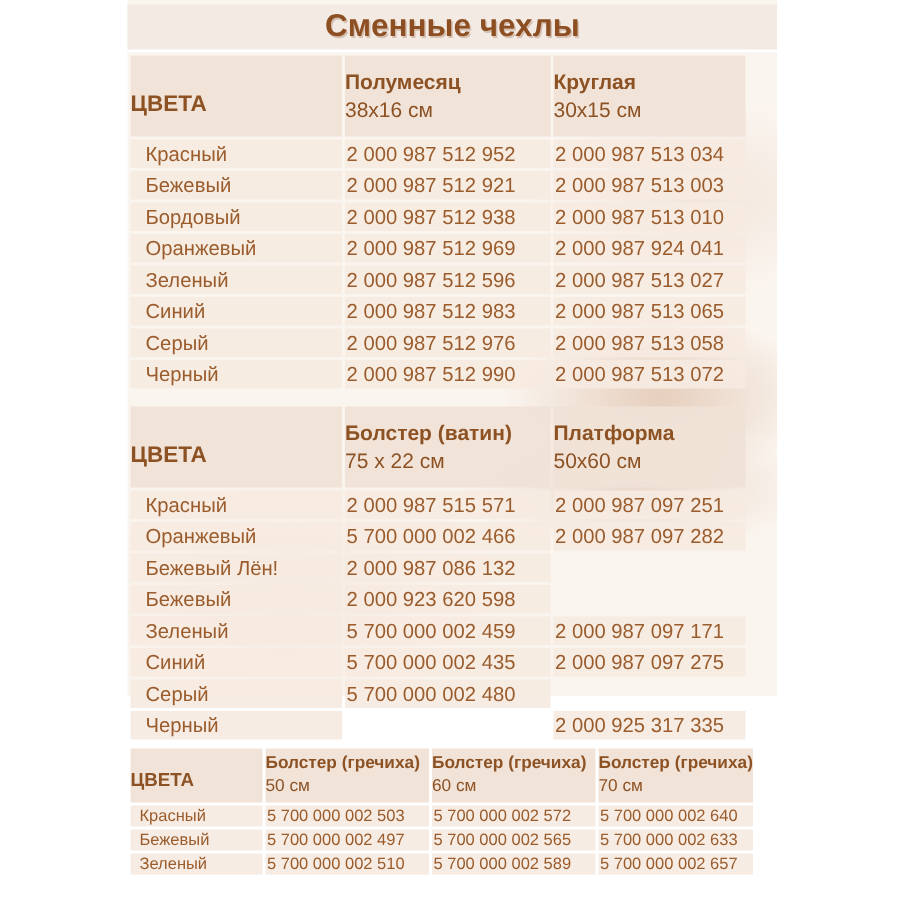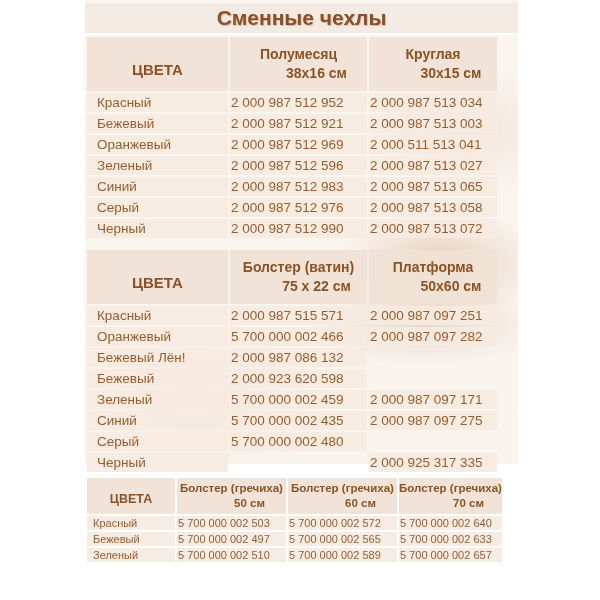--- a/index.html
+++ b/index.html
@@ -25,40 +25,40 @@
     font-size:21px;font-weight:bold;color:#8d4e22;
     text-shadow:1px 1px 0 rgba(125,62,22,0.25);
   }
   table{
     border-collapse:separate;border-spacing:2px 2px;
     table-layout:fixed;margin-left:0px;
   }
   th,td{overflow:hidden;white-space:nowrap;}
   th{
     background:rgba(240,226,214,0.95);
-    color:#8d5224;font-weight:bold;text-align:center;vertical-align:middle;
+    color:#8d5224;font-weight:bold;text-align:left;vertical-align:middle;
   }
   td{
     background:rgba(246,234,225,0.92);
     color:#9a5c2c;vertical-align:middle;
   }
   td.empty{background:transparent;}
   .t-main th{font-size:14px;line-height:1.35;height:42px;padding:0;}
   .t-main th.colors-head{font-size:15px;padding-top:12px;}
   .t-main td{height:17px;font-size:13.5px;}
   .t-main td.color-name{padding-left:10px;text-align:left;}
   .t-main td.num{}
   .gap8{height:8px;}
   .gap2{height:2px;}
   .t-small th{font-size:11.5px;line-height:1.3;height:30px;padding:0;}
   .t-small th.colors-head{font-size:12.5px;padding-top:6px;}
   .t-small td{height:11.4px;font-size:11px;}
   .t-small td.color-name{padding-left:6px;text-align:left;}
   .t-small td.num{text-align:left;}
-  .hline2{font-weight:bold;padding-left:36px;}
+  .hline2{font-weight:normal;}
 </style>
 </head>
 <body>
 
 <div class="poster">
   <div class="title-bar">Сменные чехлы</div>
 
   <table class="t-main">
       <colgroup>
         <col style="width: 141px;">
@@ -83,23 +83,28 @@
           <td class="color-name">Красный</td>
           <td class="num">2 000 987 512 952</td>
           <td class="num">2 000 987 513 034</td>
         </tr>
         <tr>
           <td class="color-name">Бежевый</td>
           <td class="num">2 000 987 512 921</td>
           <td class="num">2 000 987 513 003</td>
         </tr>
         <tr>
+          <td class="color-name">Бордовый</td>
+          <td class="num">2 000 987 512 938</td>
+          <td class="num">2 000 987 513 010</td>
+        </tr>
+        <tr>
           <td class="color-name">Оранжевый</td>
           <td class="num">2 000 987 512 969</td>
-          <td class="num">2 000 511 513 041</td>
+          <td class="num">2 000 987 924 041</td>
         </tr>
         <tr>
           <td class="color-name">Зеленый</td>
           <td class="num">2 000 987 512 596</td>
           <td class="num">2 000 987 513 027</td>
         </tr>
         <tr>
           <td class="color-name">Синий</td>
           <td class="num">2 000 987 512 983</td>
           <td class="num">2 000 987 513 065</td>

